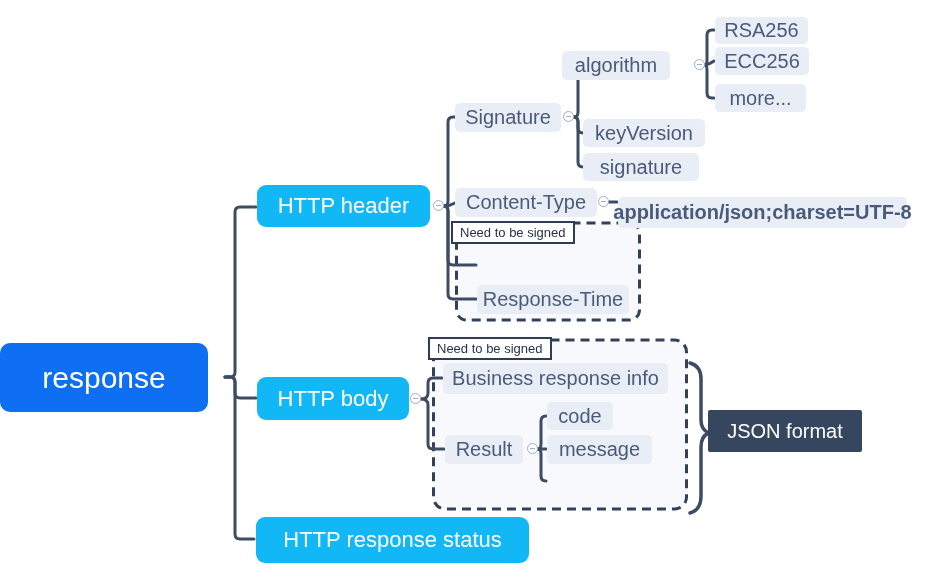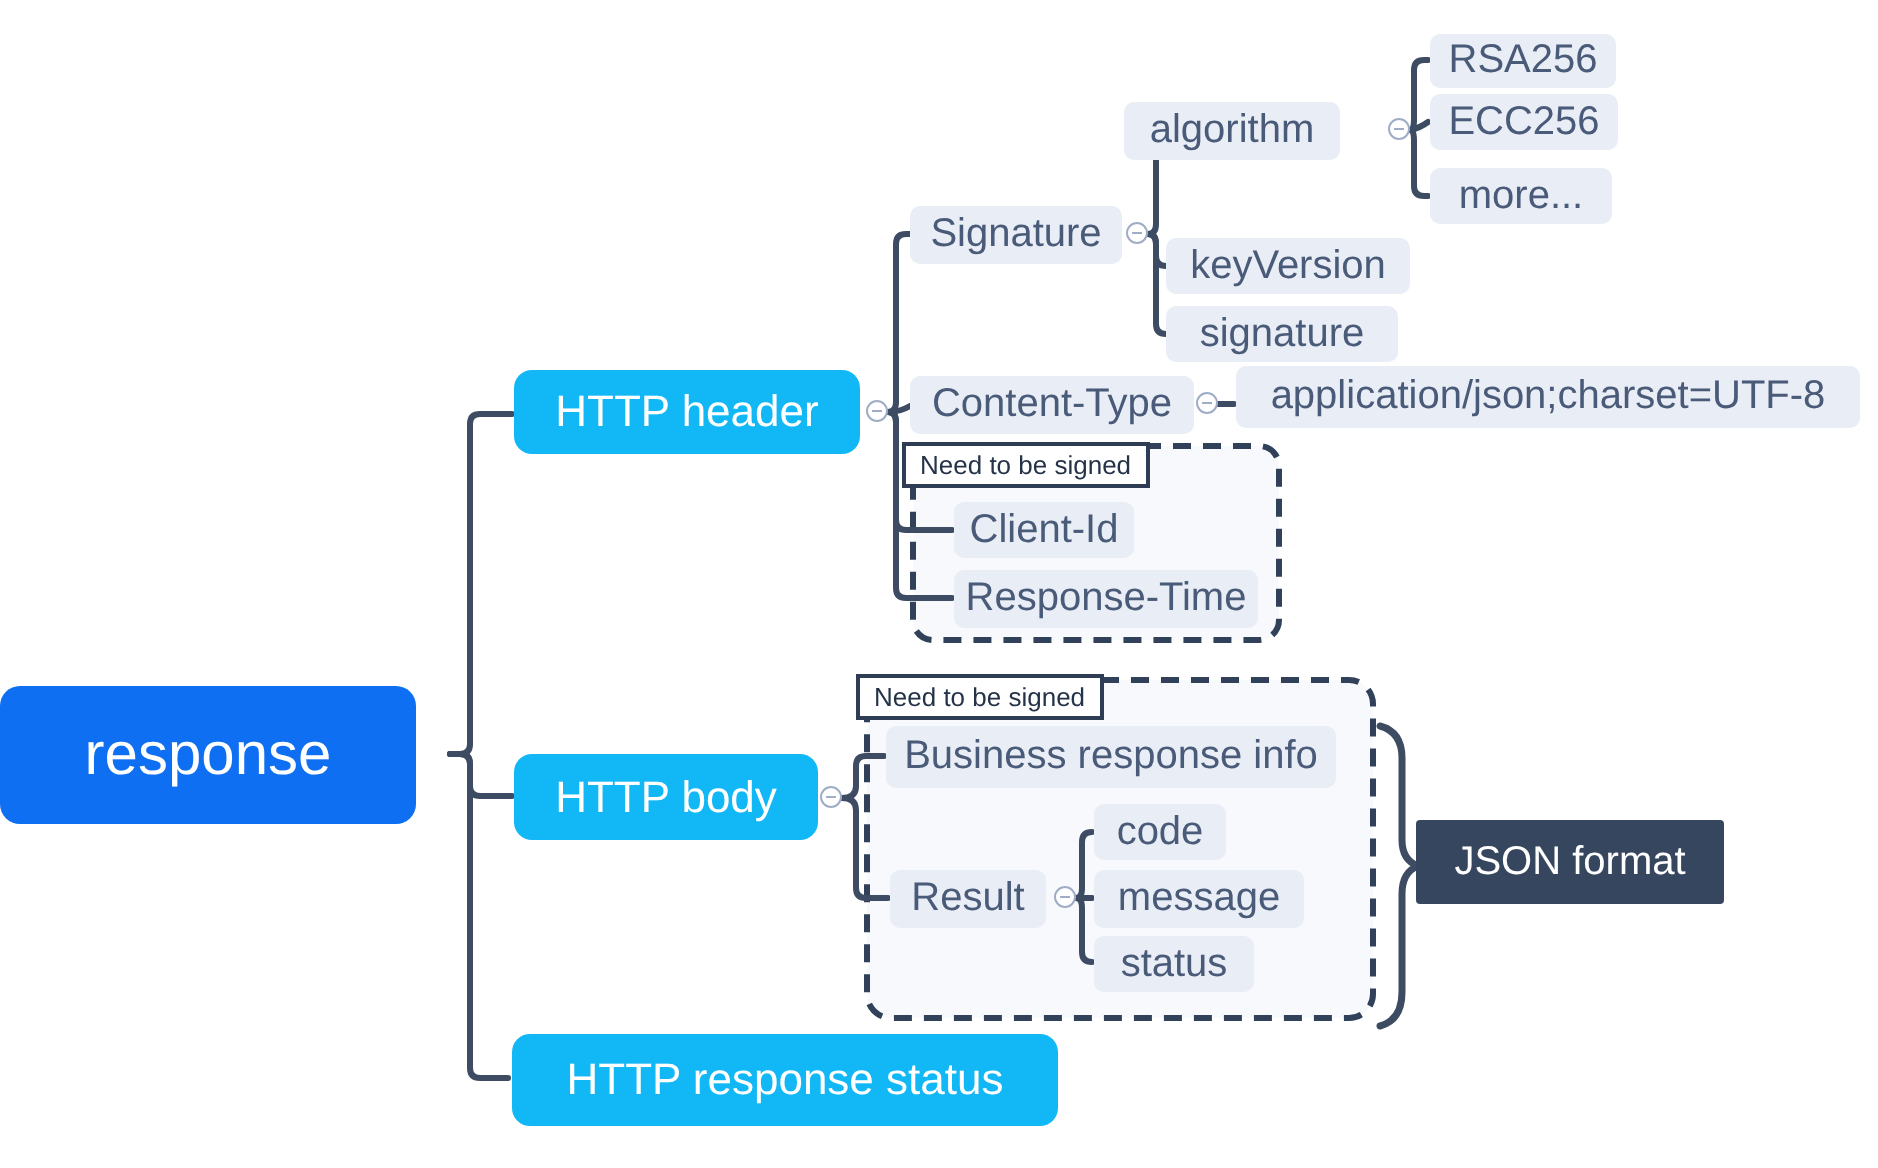--- a/index.html
+++ b/index.html
@@ -85,29 +85,27 @@
   <div class="node cyan" style="left:256px;top:517px;width:273px;height:46px;">HTTP response status</div>
 
   <div class="node gray" style="left:455px;top:103px;width:106px;height:29px;">Signature</div>
   <div class="node gray" style="left:562px;top:51px;width:108px;height:29px;">algorithm</div>
   <div class="node gray" style="left:715px;top:17px;width:93px;height:27px;">RSA256</div>
   <div class="node gray" style="left:715px;top:47px;width:94px;height:28px;">ECC256</div>
   <div class="node gray" style="left:715px;top:84px;width:91px;height:28px;">more...</div>
   <div class="node gray" style="left:583px;top:119px;width:122px;height:28px;">keyVersion</div>
   <div class="node gray" style="left:583px;top:153px;width:116px;height:28px;">signature</div>
   <div class="node gray" style="left:455px;top:188px;width:142px;height:29px;">Content-Type</div>
-  <div class="node gray" style="left:618px;top:183px;width:312px;height:31px;">application/json;charset=UTF-8</div>
-  <div class="node gray" style="left:477px;top:251px;width:90px;height:28px;">Client-Id</div>
+  <div class="node gray" style="left:618px;top:197px;width:289px;height:31px;font-weight:bold;">application/json;charset=UTF-8</div>
   <div class="node gray" style="left:477px;top:285px;width:152px;height:29px;">Response-Time</div>
 
   <div class="node gray" style="left:443px;top:363px;width:225px;height:31px;">Business response info</div>
   <div class="node gray" style="left:547px;top:402px;width:66px;height:28px;">code</div>
   <div class="node gray" style="left:445px;top:435px;width:78px;height:29px;">Result</div>
   <div class="node gray" style="left:547px;top:435px;width:105px;height:29px;">message</div>
-  <div class="node gray" style="left:547px;top:468px;width:80px;height:28px;">status</div>
 
   <div class="node dark" style="left:708px;top:410px;width:154px;height:42px;">JSON format</div>
 
   <div class="group-label" style="left:451px;top:221px;">Need to be signed</div>
   <div class="group-label" style="left:428px;top:337px;">Need to be signed</div>
 
   <div class="collapse" style="left:433px;top:200px;"></div>
   <div class="collapse" style="left:563px;top:111px;"></div>
   <div class="collapse" style="left:694px;top:59px;"></div>
   <div class="collapse" style="left:598px;top:196px;"></div>

